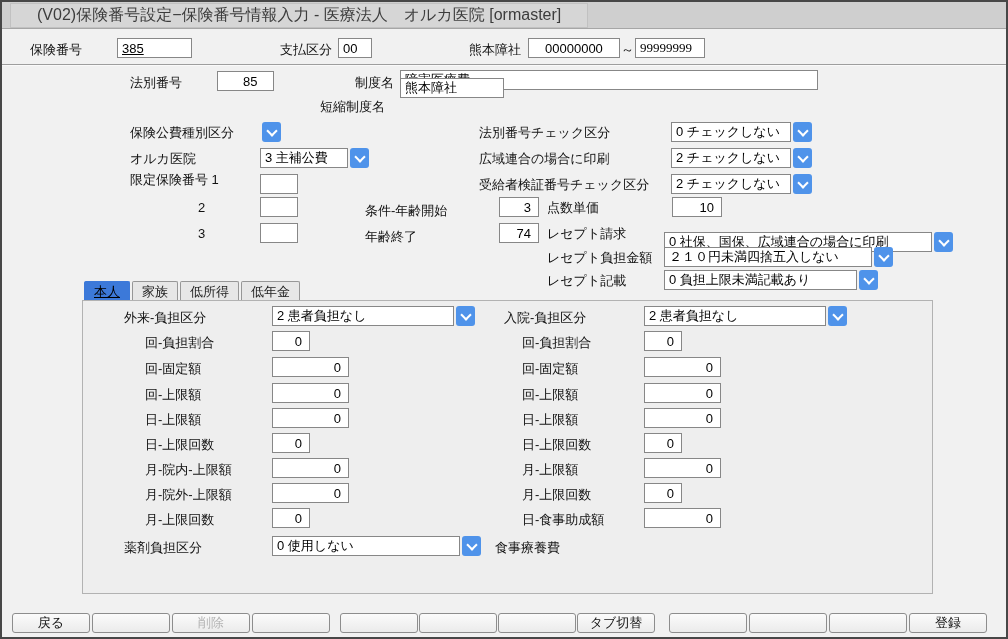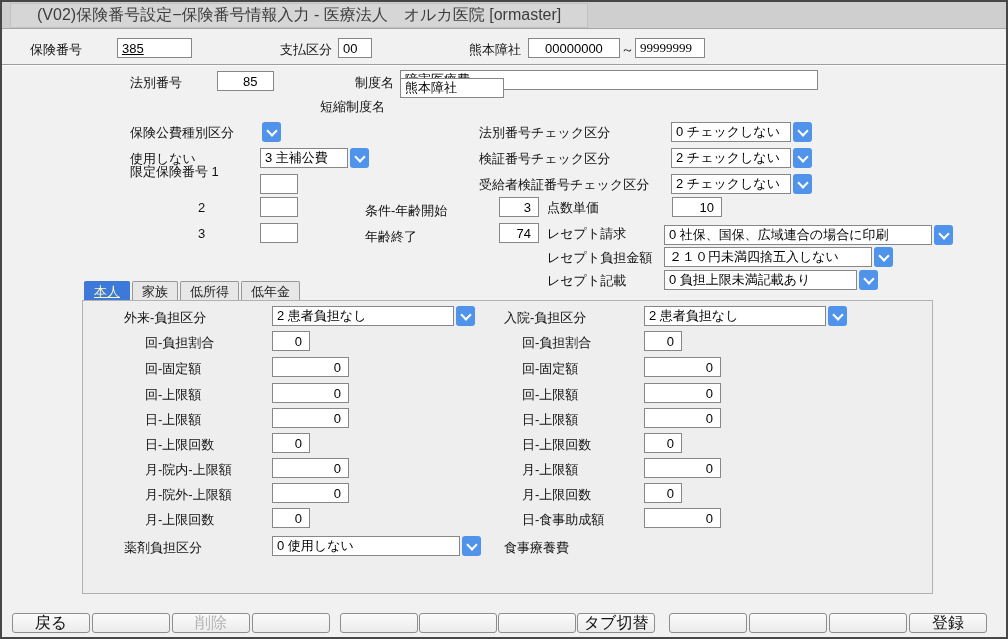--- a/index.html
+++ b/index.html
@@ -19,27 +19,27 @@
   .dd{position:absolute;display:flex;align-items:center;height:20px;}
   .ddfield{display:block;height:20px;box-sizing:border-box;border:1px solid #878787;
     background:#fff;font-size:13px;line-height:18px;padding:0 4px;white-space:nowrap;overflow:hidden;}
   .ddarrow{width:19px;height:20px;margin-left:2px;box-sizing:border-box;background:#4f93ea;
     border-radius:3px;display:flex;align-items:center;justify-content:center;flex:none;}
   .chev{display:block;width:6px;height:6px;border-right:2px solid #fff;border-bottom:2px solid #fff;
     transform:rotate(45deg);margin-top:-3px;}
   .tabs{position:absolute;left:82px;top:279px;display:flex;gap:2px;}
   .tab{height:20px;box-sizing:border-box;padding:0 9px;border:1px solid #979797;border-bottom:none;
     border-radius:2px 2px 0 0;background:#e7e7e7;font-size:13px;display:flex;align-items:center;color:#222;}
-  .tab.active{background:#3c79d9;border-color:#3c79d9;color:#fef9c3;text-decoration:underline;}
+  .tab.active{background:#3c79d9;border-color:#3c79d9;color:#000000;text-decoration:underline;}
   .panel{position:absolute;left:80px;top:298px;width:851px;height:294px;box-sizing:border-box;
     border:1px solid #b2b2b2;background:#eee;}
   .panel .lbl,.panel .inp,.panel .dd{}
   .btn{position:absolute;top:611px;width:78px;height:20px;box-sizing:border-box;
     border:1px solid #8d8d8d;border-radius:3px;background:linear-gradient(#fbfbfb,#ebebeb);
-    font-size:16px;display:flex;align-items:center;justify-content:center;color:#111;}
+    font-size:13px;display:flex;align-items:center;justify-content:center;color:#111;}
   .btn.disabled{color:#b3b3b3;}
 </style>
 </head>
 <body>
 
 <div class="window">
 
   <div class="titlebar">
     <span class="titlebox">(V02)保険番号設定−保険番号情報入力 - 医療法人　オルカ医院 [ormaster]</span>
   </div>
@@ -69,36 +69,36 @@
       </span>
   </div>
   <span class="lbl" style="left:477px;top:123px">法別番号チェック区分</span>
   <div class="dd" style="left:669px;top:120px">
     <span class="ddfield" style="width:120px">0 チェックしない</span>
     <span class="ddarrow">
         <i class="chev"></i>
       </span>
   </div>
 
-  <span class="lbl" style="left:128px;top:149px">使用しない</span>
+  <span class="lbl" style="left:128px;top:149px">オルカ医院</span>
   <div class="dd" style="left:258px;top:146px">
     <span class="ddfield" style="width:88px">3 主補公費</span>
     <span class="ddarrow">
         <i class="chev"></i>
       </span>
   </div>
-  <span class="lbl" style="left:477px;top:149px">検証番号チェック区分</span>
+  <span class="lbl" style="left:477px;top:149px">広域連合の場合に印刷</span>
   <div class="dd" style="left:669px;top:146px">
     <span class="ddfield" style="width:120px">2 チェックしない</span>
     <span class="ddarrow">
         <i class="chev"></i>
       </span>
   </div>
 
-  <span class="lbl" style="left:128px;top:162px">限定保険番号 1</span>
+  <span class="lbl" style="left:128px;top:170px">限定保険番号 1</span>
   <input class="inp" style="left: 258px; top: 172px; width: 38px;" value="">
   <span class="lbl" style="left:477px;top:175px">受給者検証番号チェック区分</span>
   <div class="dd" style="left:669px;top:172px">
     <span class="ddfield" style="width:120px">2 チェックしない</span>
     <span class="ddarrow">
         <i class="chev"></i>
       </span>
   </div>
 
   <span class="lbl" style="left:196px;top:198px">2</span>
@@ -106,21 +106,21 @@
   <span class="lbl" style="left:363px;top:201px">条件-年齢開始</span>
   <input class="inp num" style="left: 497px; top: 195px; width: 40px;" value="3">
   <span class="lbl" style="left:545px;top:198px">点数単価</span>
   <input class="inp num" style="left: 670px; top: 195px; width: 50px;" value="10">
 
   <span class="lbl" style="left:196px;top:224px">3</span>
   <input class="inp" style="left: 258px; top: 221px; width: 38px;" value="">
   <span class="lbl" style="left:363px;top:227px">年齢終了</span>
   <input class="inp num" style="left: 497px; top: 221px; width: 40px;" value="74">
   <span class="lbl" style="left:545px;top:224px">レセプト請求</span>
-  <div class="dd" style="left:662px;top:223px">
+  <div class="dd" style="left:662px;top:230px">
     <span class="ddfield" style="width:268px">0 社保、国保、広域連合の場合に印刷</span>
     <span class="ddarrow">
         <i class="chev"></i>
       </span>
   </div>
 
   <span class="lbl" style="left:545px;top:248px">レセプト負担金額</span>
   <div class="dd" style="left:662px;top:245px">
     <span class="ddfield" style="width:208px">２１０円未満四捨五入しない</span>
     <span class="ddarrow">
@@ -192,21 +192,21 @@
     <span class="lbl" style="left:439px;top:111px">日-上限額</span>
     <input class="inp num" style="left: 561px; top: 107px; width: 77px;" value="0">
     <span class="lbl" style="left:439px;top:136px">日-上限回数</span>
     <input class="inp num" style="left: 561px; top: 132px; width: 38px;" value="0">
     <span class="lbl" style="left:439px;top:161px">月-上限額</span>
     <input class="inp num" style="left: 561px; top: 157px; width: 77px;" value="0">
     <span class="lbl" style="left:439px;top:186px">月-上限回数</span>
     <input class="inp num" style="left: 561px; top: 182px; width: 38px;" value="0">
     <span class="lbl" style="left:439px;top:211px">日-食事助成額</span>
     <input class="inp num" style="left: 561px; top: 207px; width: 77px;" value="0">
-    <span class="lbl" style="left:421px;top:239px">食事療養費</span>
+    <span class="lbl" style="left:412px;top:239px">食事療養費</span>
   </div>
 
   <div class="btn" style="left:10px">戻る</div>
   <div class="btn" style="left:90px"></div>
   <div class="btn disabled" style="left:170px">削除</div>
   <div class="btn" style="left:250px"></div>
   <div class="btn" style="left:338px"></div>
   <div class="btn" style="left:417px"></div>
   <div class="btn" style="left:496px"></div>
   <div class="btn" style="left:575px">タブ切替</div>

